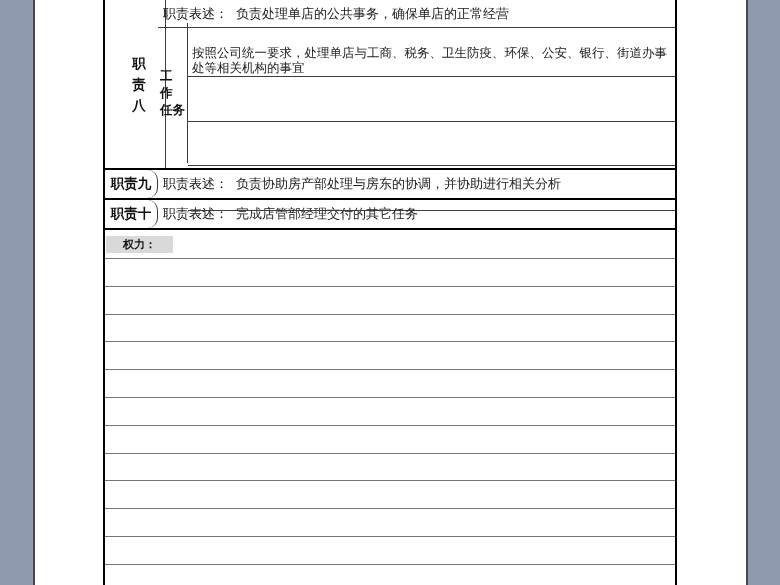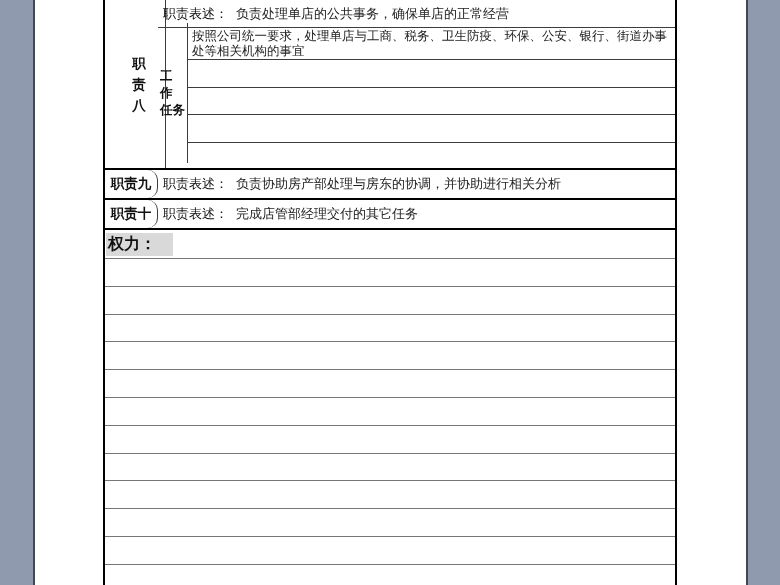--- a/index.html
+++ b/index.html
@@ -35,41 +35,41 @@
   }
   .wt-label{
     position:absolute;left:53px;top:23px;width:30px;height:140px;box-sizing:border-box;
     border-right:1px solid #3c3c3c;display:flex;flex-direction:column;justify-content:center;
     font-weight:bold;font-size:12.5px;line-height:17px;padding-left:2px;
   }
   .tasks{position:absolute;left:83px;top:28px;right:0;height:140px;}
   .task{
     box-sizing:border-box;border-bottom:1px solid #3c3c3c;
     padding:0 4px;font-size:12.5px;line-height:15px;
-    display:flex;align-items:center;
+    display:flex;align-items:center;margin-top:17px;
   }
   .task:nth-child(1){height:32px;}
   .task:nth-child(2){height:28px;}
   .task:nth-child(3){height:27px;}
   .task:nth-child(4){height:28px;}
   .task:nth-child(5){height:25px;border-bottom:none;}
   
   .row-duty{height:30px;border-bottom:2px solid #000;box-sizing:border-box;display:flex;}
   .duty-label{
     width:53px;box-sizing:border-box;border-right:1px solid #3c3c3c;
     display:flex;align-items:center;justify-content:center;
     font-weight:bold;font-size:13.5px;border-radius:10px;
   }
   .duty-desc{flex:1;display:flex;align-items:center;padding-left:5px;}
   
   .row-authority{
     height:29px;box-sizing:border-box;border-bottom:1px solid #777;
     display:flex;align-items:center;padding-left:1px;
   }
-  .hl{font-weight:bold;font-size:16px;padding:1px 17px 1px 2px;}
+  .hl{font-weight:bold;font-size:11px;padding:1px 17px 1px 17px;}
   
   #empty-lines{height:326px;overflow:hidden;}
   .eline{height:27.8px;box-sizing:border-box;border-bottom:1px solid #777;}
   
   .lbl{font-weight:normal;font-size:13px;white-space:nowrap;}
   .kai{font-family:"Liberation Serif","DejaVu Serif",serif;font-size:13px;color:#222;margin-left:8px;}
   .task .kai{margin-left:0;font-size:12.5px;}
 </style>
 </head>
 <body style="background: rgb(143, 154, 174);">

